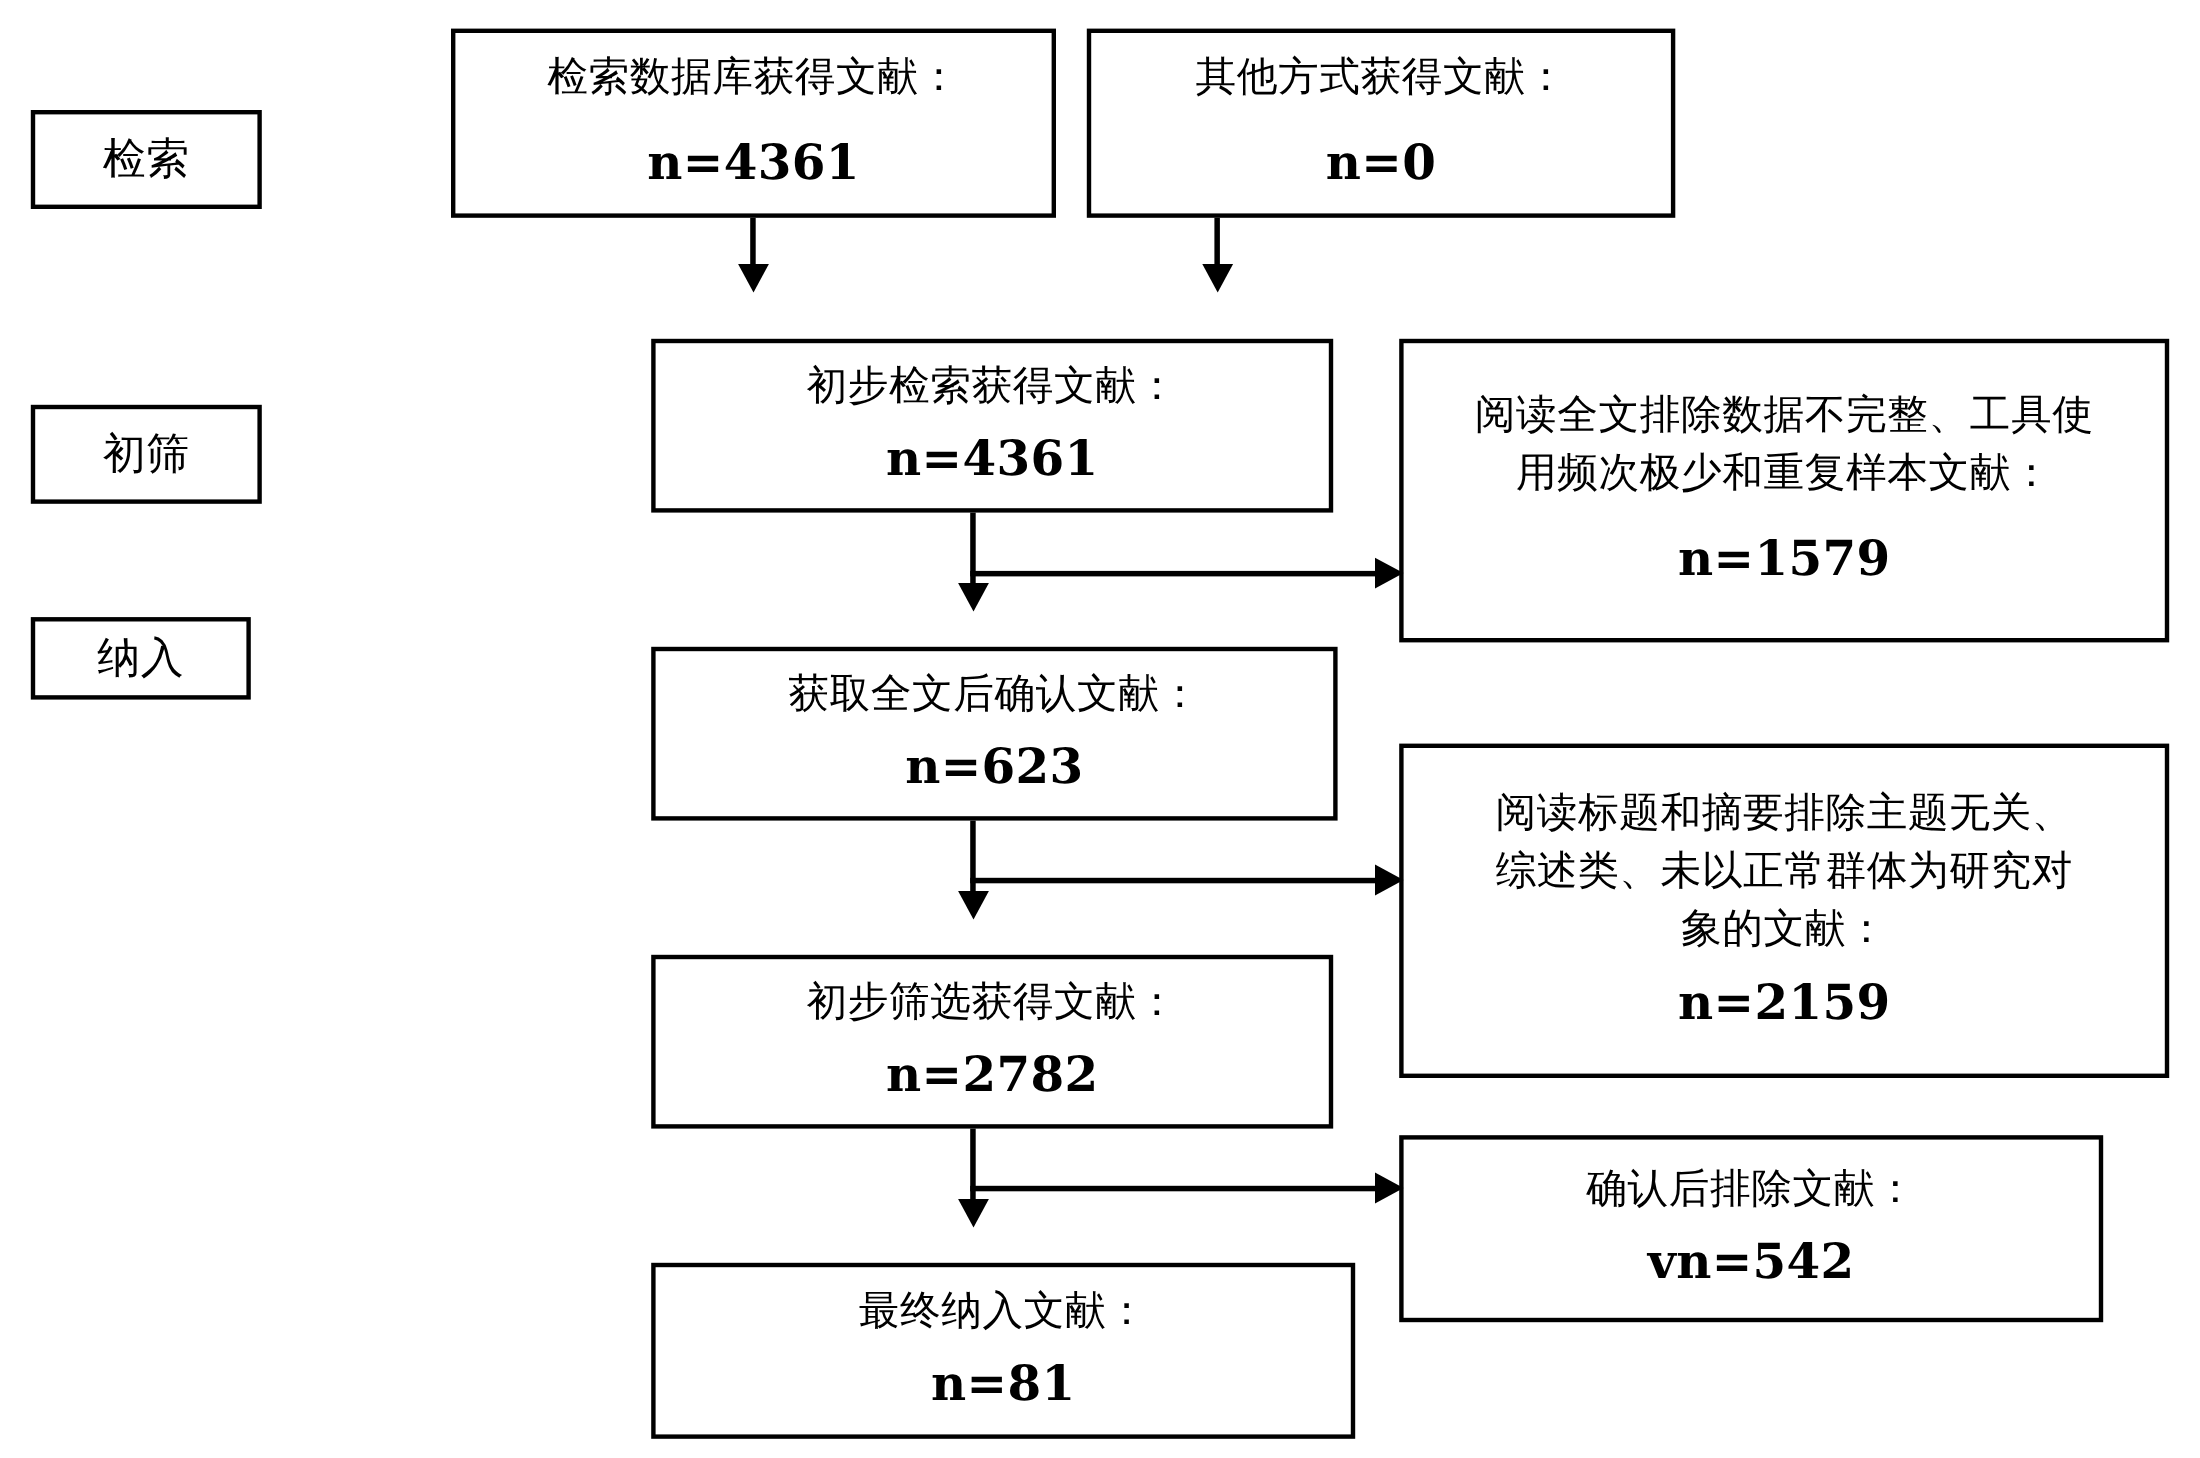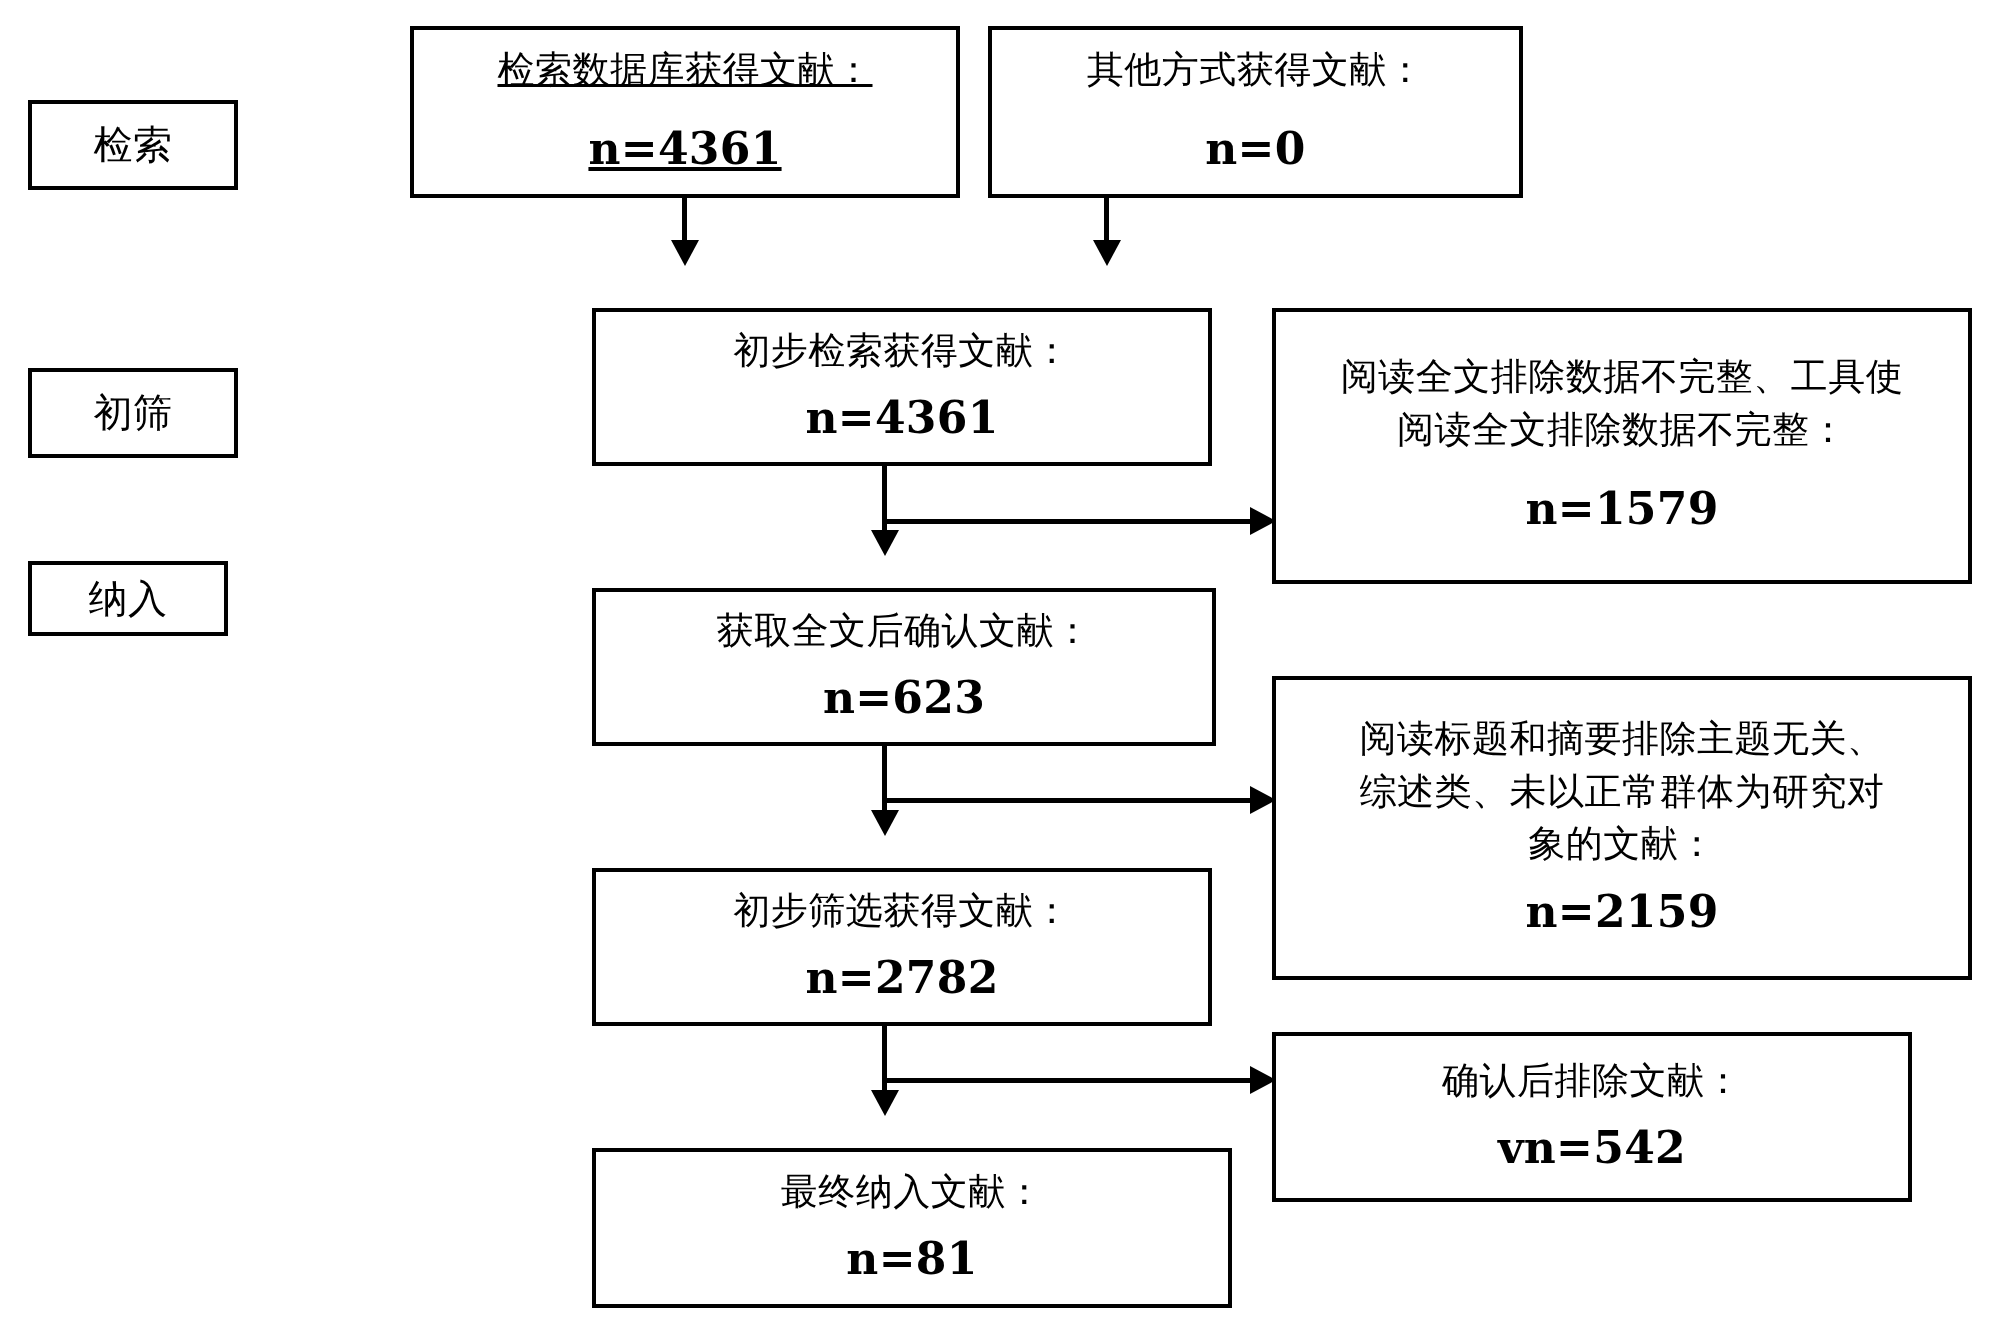--- a/index.html
+++ b/index.html
@@ -89,21 +89,21 @@
 
   <div class="node stage" style="left:28px; top:368px; width:210px; height:90px;">
     <span class="line cn">初筛</span>
   </div>
 
   <div class="node stage" style="left:28px; top:561px; width:200px; height:75px;">
     <span class="line cn">纳入</span>
   </div>
 
 
-  <div class="node" style="left:410px; top:26px; width:550px; height:172px;text-decoration:underline;">
+  <div class="node" style="left:410px; top:26px; width:550px; height:172px;">
     <span class="line cn">检索数据库获得文献：</span>
     <span class="gap-md"></span>
     <span class="line num">n=4361</span>
   </div>
 
   <div class="node" style="left:988px; top:26px; width:535px; height:172px;">
     <span class="line cn">其他方式获得文献：</span>
     <span class="gap-md"></span>
     <span class="line num">n=0</span>
   </div>
@@ -115,21 +115,21 @@
   <div class="arrow-down" style="left:1093px; top:240px;"></div>
 
   <div class="node" style="left:592px; top:308px; width:620px; height:158px;">
     <span class="line cn">初步检索获得文献：</span>
     <span class="gap-sm"></span>
     <span class="line num">n=4361</span>
   </div>
 
   <div class="node" style="left:1272px; top:308px; width:700px; height:276px;">
     <span class="line cn">阅读全文排除数据不完整、工具使</span>
-    <span class="line cn">阅读全文排除数据不完整：</span>
+    <span class="line cn">用频次极少和重复样本文献：</span>
     <span class="gap-md"></span>
     <span class="line num">n=1579</span>
   </div>
 
   <div class="vline" style="left:882px; top:466px; height:70px;"></div>
   <div class="arrow-down" style="left:871px; top:530px;"></div>
   <div class="hline" style="left:882px; top:519px; width:378px;"></div>
   <div class="arrow-right" style="left:1250px; top:507px;"></div>
 
   <div class="node" style="left:592px; top:588px; width:624px; height:158px;">

